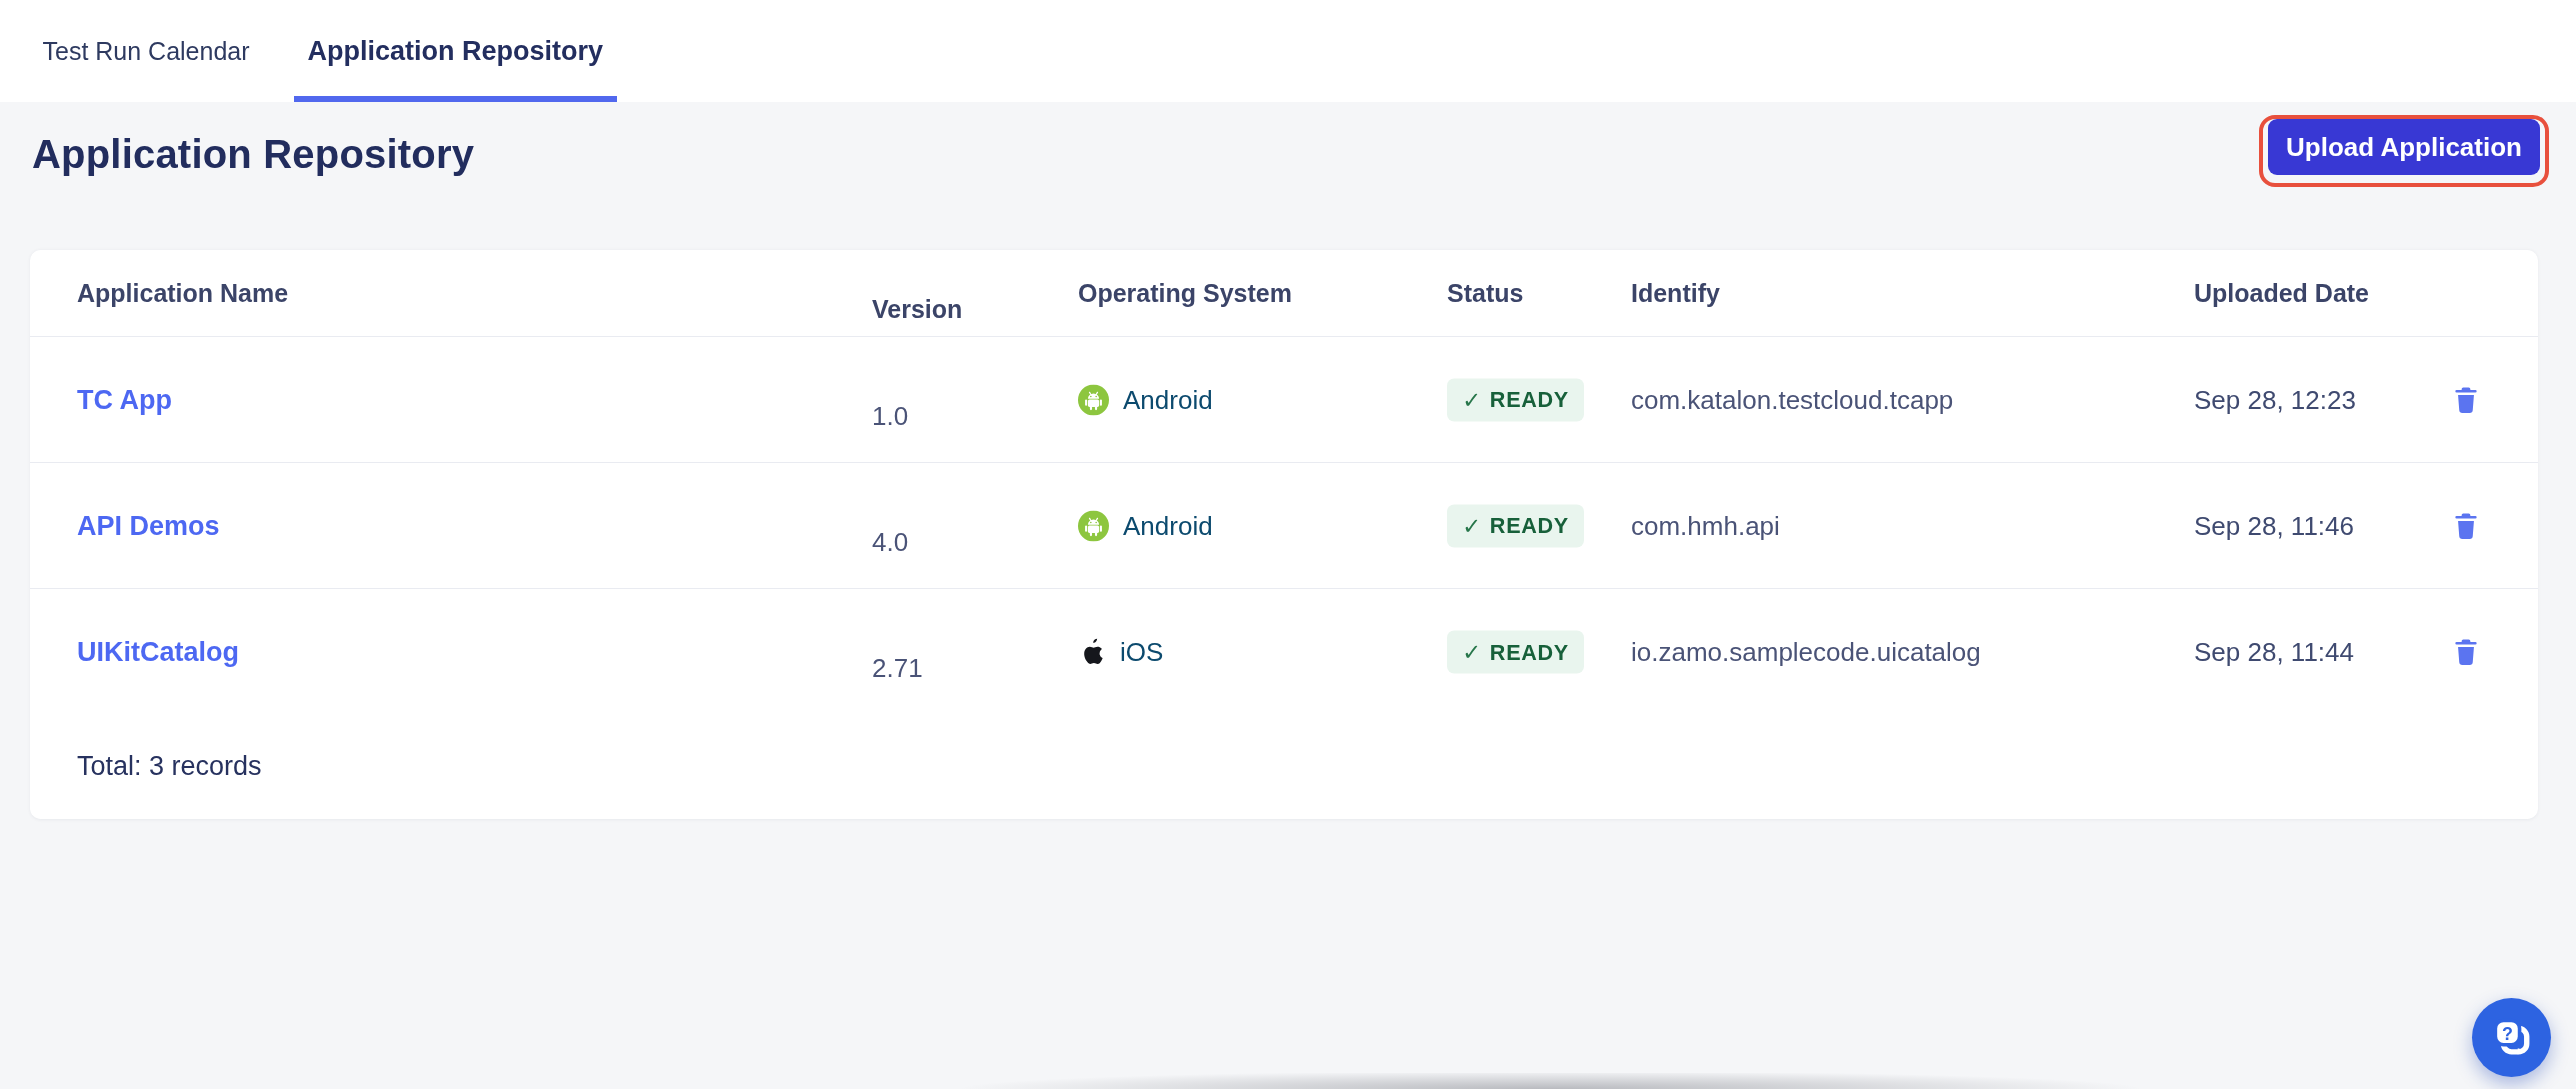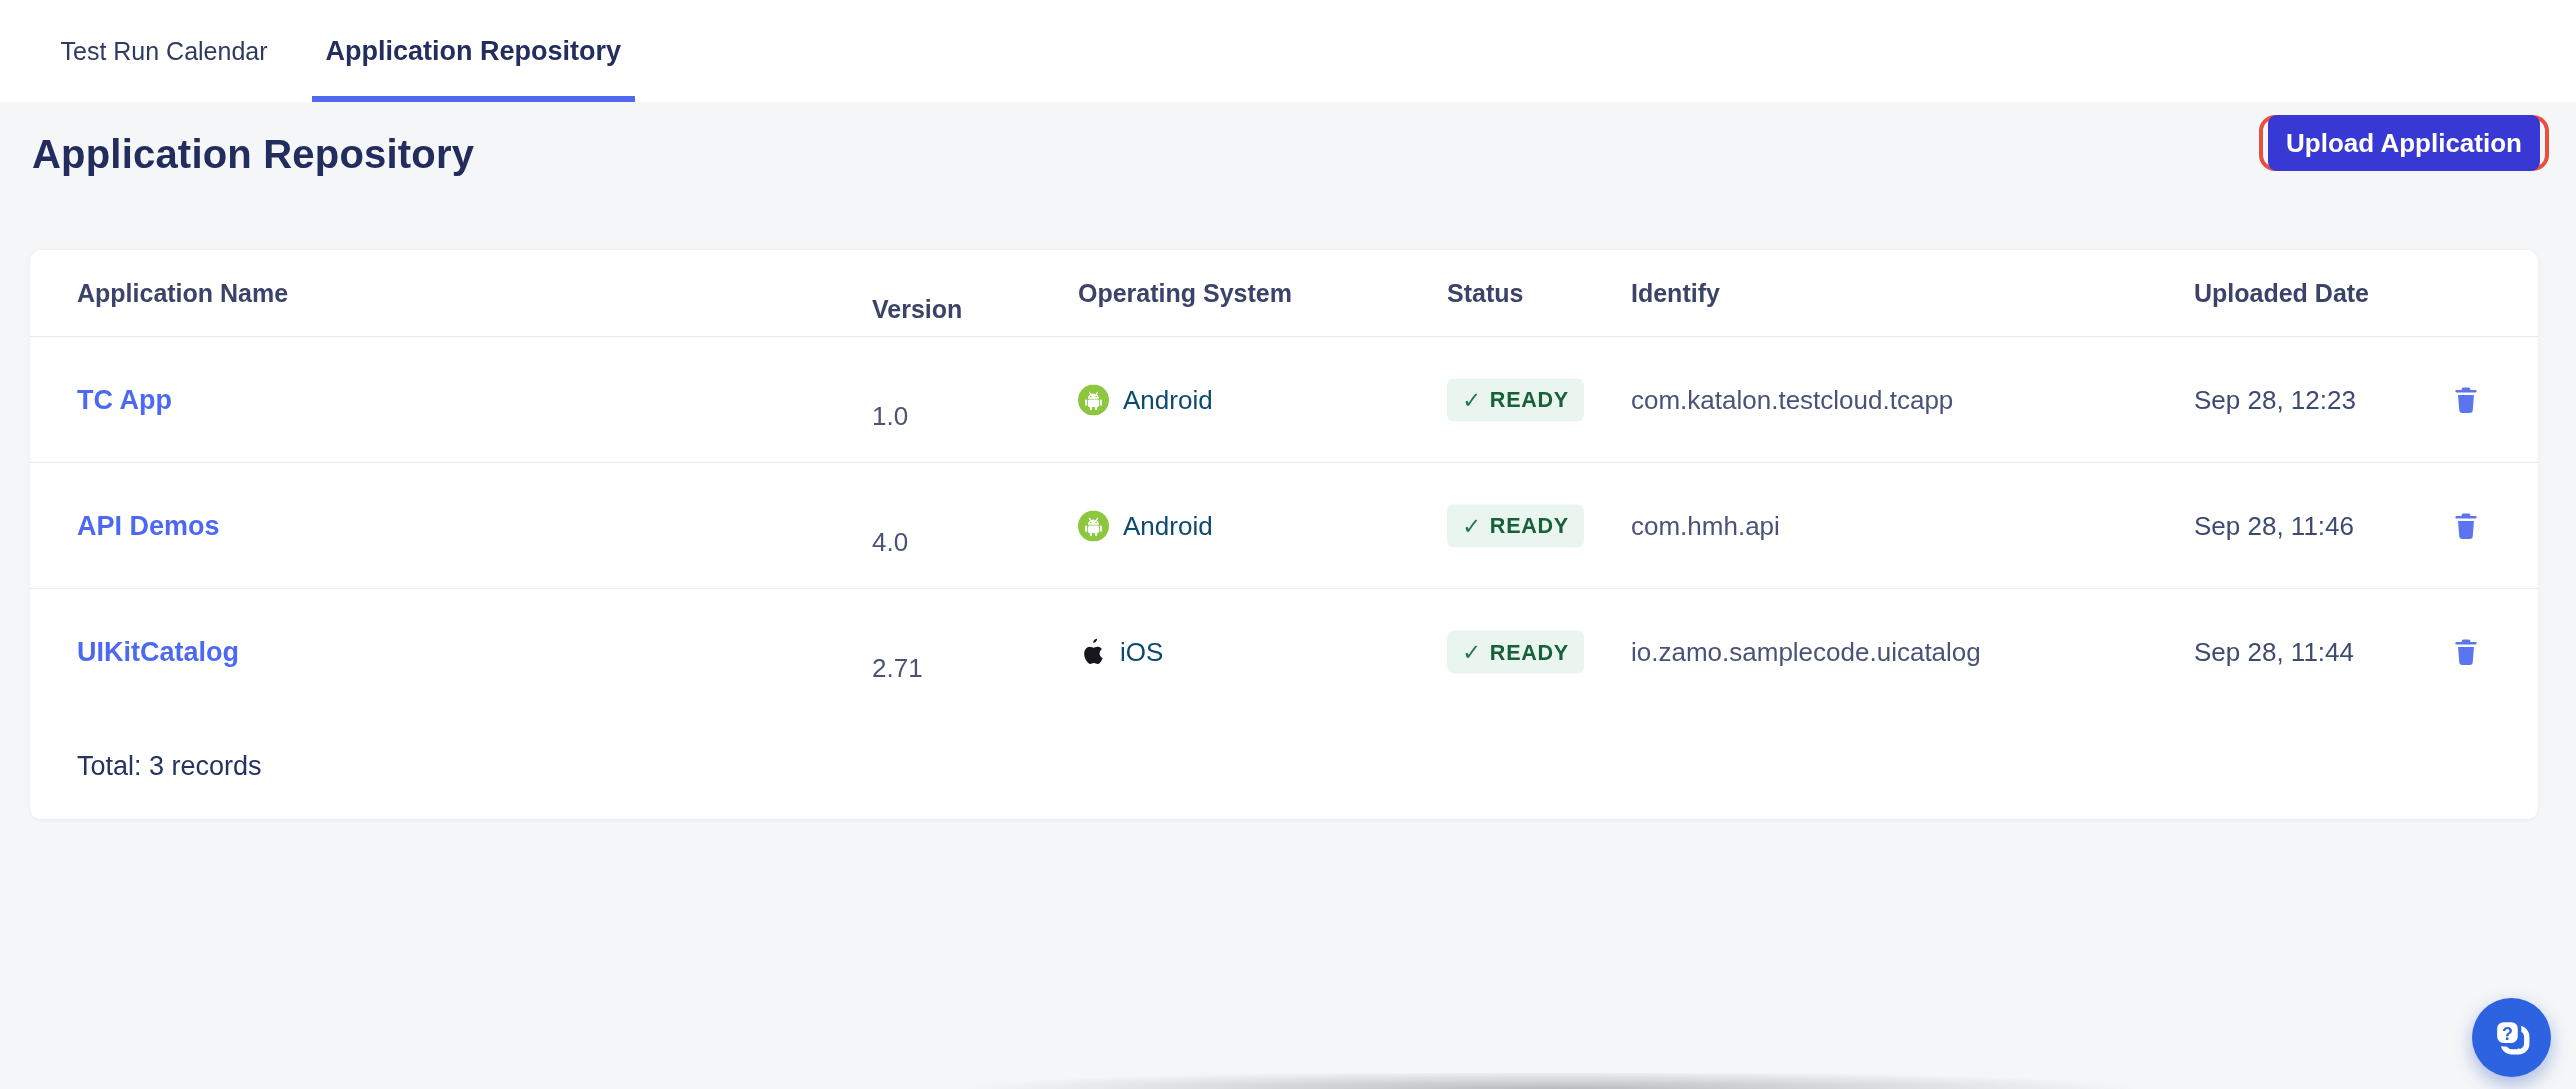--- a/index.html
+++ b/index.html
@@ -8,44 +8,44 @@
     font-family: "Liberation Sans", "DejaVu Sans", sans-serif;
     background: #f5f6f8;
     overflow: hidden;
     position: relative;
   }
   
   .tabbar {
     position: absolute; top: 0; left: 0; right: 0; height: 102px;
     background: #ffffff;
     display: flex; align-items: center;
-    padding-left: 47px; column-gap: 31px;
+    padding-left: 29px; column-gap: 31px;
   }
   .tab {
     position: relative; height: 102px;
     display: flex; align-items: center;
     padding: 0 13.5px;
     font-size: 25px; font-weight: 500; color: #2e3a60;
     cursor: pointer; white-space: nowrap;
   }
   .tab.active { font-size: 27px; font-weight: 700; color: #232e5f; }
   .tab.active::after {
     content: ""; position: absolute; left: 0; right: 0; bottom: 0;
     height: 6.3px; background: #5168ee;
   }
   
   .page-title {
     position: absolute; left: 32px; top: 132px;
     font-size: 40px; font-weight: 700; color: #222d5e;
     letter-spacing: 0.2px;
   }
   .upload-ring {
-    position: absolute; left: 2259px; top: 115px; width: 290px; height: 56px;
+    position: absolute; left: 2259px; top: 115px; width: 290px; height: 72px;
     border: 4.5px solid #e8503d; border-radius: 16px;
-    display: flex; align-items: center; justify-content: center;
+    display: flex; align-items: flex-start; justify-content: center;
   }
   .upload-btn {
     width: 272px; height: 56px;
     background: #3838d4; color: #ffffff;
     border: none; border-radius: 9px;
     font-family: inherit; font-size: 26px; font-weight: 600;
     cursor: pointer;
   }
   
   .card {

